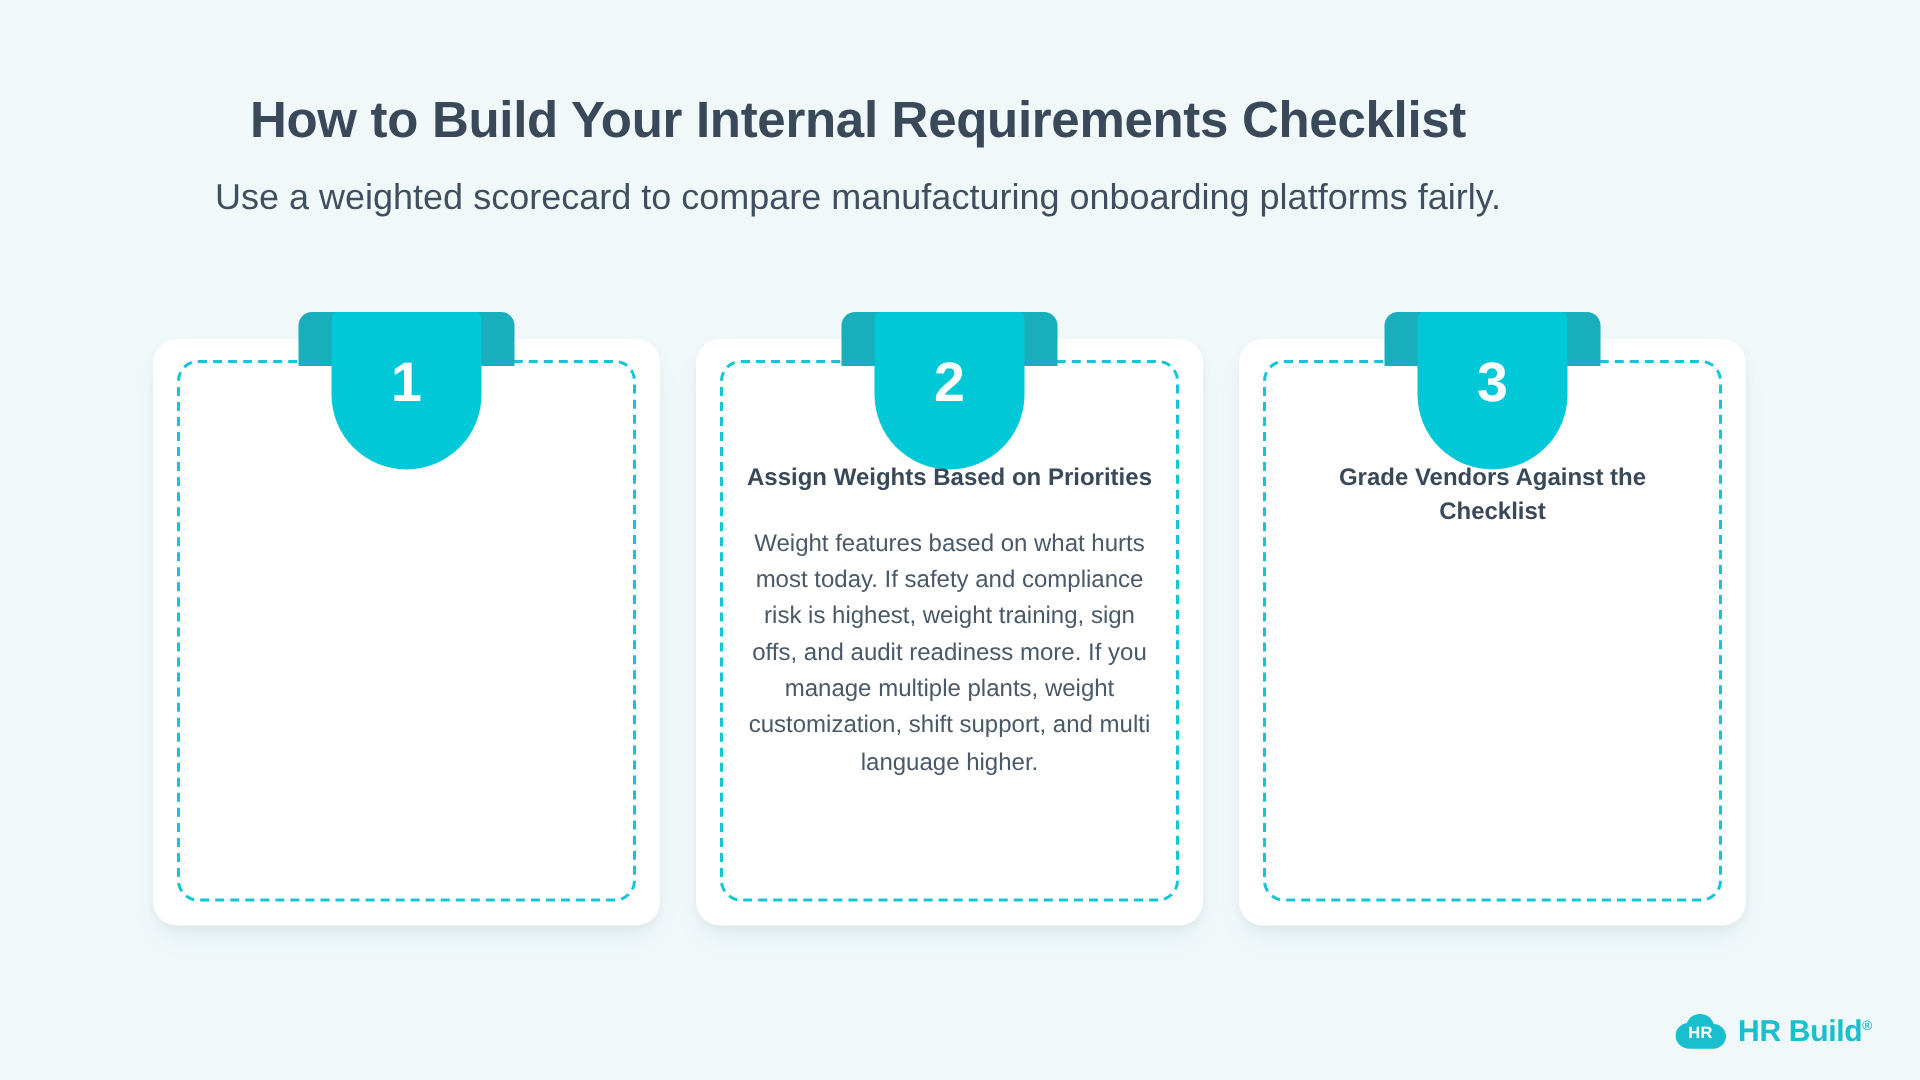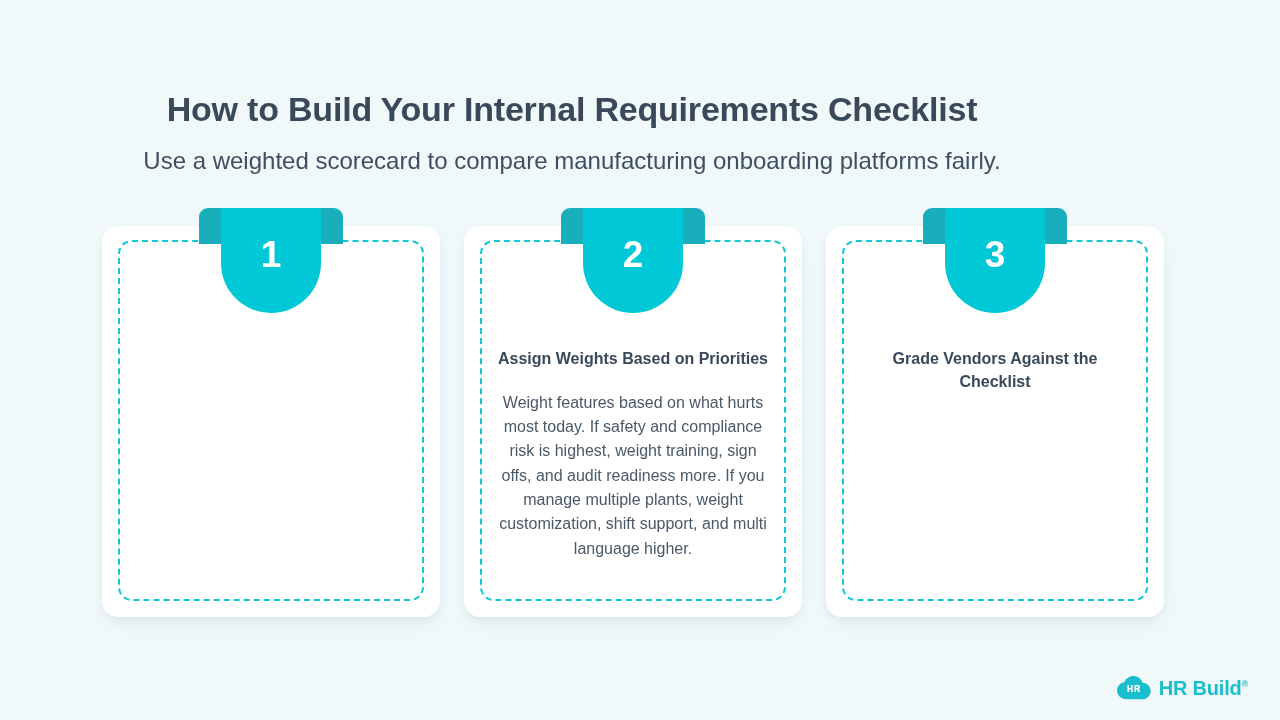--- a/index.html
+++ b/index.html
@@ -18,21 +18,21 @@
   .stage {
     position: relative;
     width: 1280px;
     height: 720px;
     box-sizing: border-box;
   }
 
   
   .header {
     position: absolute;
-    top: 89px;
+    top: 60px;
     left: 0;
     width: 1144px;
     text-align: center;
   }
   .page-title {
     margin: 0;
     font-size: 34px;
     font-weight: bold;
     letter-spacing: -0.2px;
     color: #39495a;
@@ -140,21 +140,21 @@
     line-height: 1.42;
   }
   .card-text {
     margin: 0;
     padding-top: 20px;
     font-size: 16px;
     font-weight: normal;
     color: #4a5967;
     line-height: 1.52;
   }
-  .card--tall-heading .card-body { top: 82px; margin-top: 40px; }
+  .card--tall-heading .card-body { top: 82px; }
 
   
   .logo {
     position: absolute;
     right: 32px;
     bottom: 20px;
     display: flex;
     align-items: center;
     gap: 8px;
   }
@@ -170,21 +170,20 @@
     inset: 0;
     display: flex;
     align-items: center;
     justify-content: center;
     color: #ffffff;
     font-size: 11px;
     font-weight: bold;
     letter-spacing: 0.3px;
     padding-top: 2px;
     box-sizing: border-box;
-    font-family: Liberation Mono, monospace;
   }
   .logo-word {
     font-size: 20px;
     font-weight: bold;
     color: #19bfcd;
     letter-spacing: -0.2px;
     position: relative;
   }
   .logo-reg {
     font-size: 9px;

